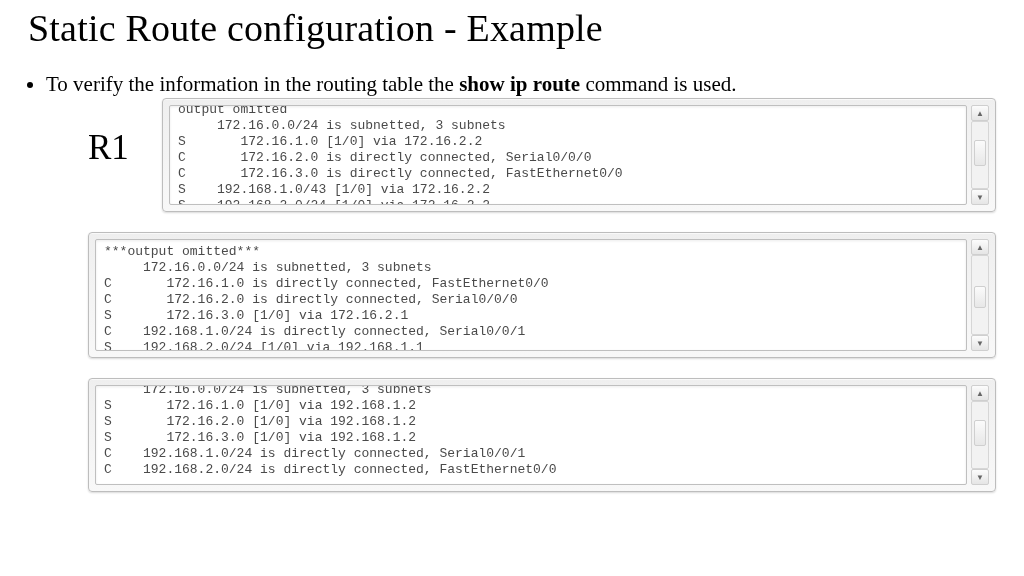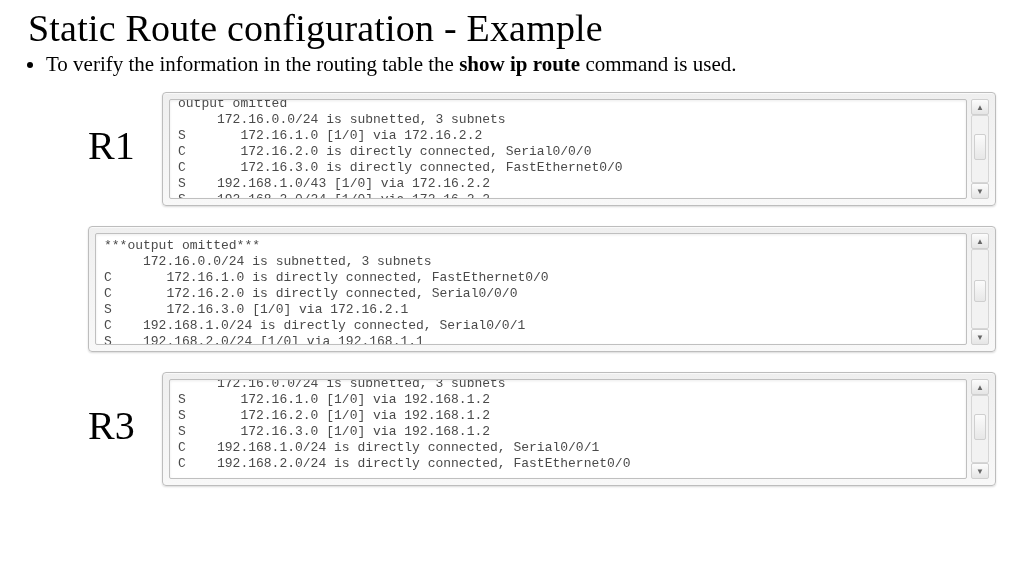--- a/index.html
+++ b/index.html
@@ -1,24 +1,24 @@
 <!DOCTYPE html>
 <html><head>
 <meta charset="utf-8">
 <style>
   * { box-sizing: border-box; margin: 0; padding: 0; }
   html, body { width: 1024px; height: 576px; background: #fff; font-family: Georgia, "Times New Roman", serif; color: #000; }
   .slide { padding: 6px 28px 10px 28px; }
-  .title { font-size: 38px; font-weight: 400; letter-spacing: 0.2px; margin-bottom: 0; }
-  .bullets { padding-left: 18px; margin-bottom: 14px; }
+  .title { font-size: 38px; font-weight: 400; letter-spacing: 0.2px; margin-bottom: 20px; }
+  .bullets { padding-left: 18px; }
   .bullets li { font-size: 21px; line-height: 1.35; font-family: Georgia, serif; }
   .bullets li .bold { font-weight: 700; }
   .rows { padding-left: 60px; }
   .row { display: flex; align-items: flex-start; gap: 28px; margin-bottom: 20px; }
-  .row-label { font-size: 40px; font-weight: 400; width: 46px; text-align: left; padding-top: 30px; flex: 0 0 auto; }
+  .row-label { font-size: 35px; font-weight: 400; width: 46px; text-align: left; padding-top: 30px; flex: 0 0 auto; }
   .panel { flex: 1 1 auto; border: 1px solid #bdbdbd; border-radius: 4px; background: linear-gradient(#efefef,#f8f8f8); padding: 6px; box-shadow: 0 1px 2px rgba(0,0,0,0.15), inset 0 1px 0 rgba(255,255,255,0.6); position: relative; display: flex; }
   .panel-inner { flex: 1 1 auto; background: #fff; border: 1px solid #bfbfbf; border-radius: 2px; padding: 4px 8px; font-family: "Courier New", monospace; font-size: 13px; line-height: 1.22; white-space: pre; overflow: hidden; color: #4a4a4a; box-shadow: inset 0 1px 3px rgba(0,0,0,0.08); height: 100px; }
   .scrollbar { flex: 0 0 18px; margin-left: 4px; position: relative; }
   .sb-track { position: absolute; left: 0; right: 0; top: 16px; bottom: 16px; background: #f2f2f2; border: 1px solid #d6d6d6; border-radius: 2px; }
   .sb-btn { position: absolute; left: 0; right: 0; height: 16px; background: linear-gradient(#fcfcfc,#e5e5e5); border: 1px solid #cfcfcf; border-radius: 2px; display: flex; align-items: center; justify-content: center; font-size: 8px; color: #666; }
   .sb-up { top: 0; }
   .sb-down { bottom: 0; }
   .sb-thumb { position: absolute; left: 2px; right: 2px; background: linear-gradient(#fbfbfb,#e7e7e7); border: 1px solid #cfcfcf; border-radius: 2px; }
   .cut-top .panel-inner > .pre-text { margin-top: -8px; }
 </style>
@@ -75,21 +75,20 @@
               <div class="sb-thumb" style="top:30px; height:22px;"></div>
             </div>
           <div class="sb-btn sb-down">
               <span>▼</span>
             </div>
         </div>
       </div>
     </div>
 
     <div class="row">
-      <div class="row-label">R3</div>
       <div class="panel cut-top">
         <div class="panel-inner"><div class="pre-text">     172.16.0.0/24 is subnetted, 3 subnets
 S       172.16.1.0 [1/0] via 192.168.1.2
 S       172.16.2.0 [1/0] via 192.168.1.2
 S       172.16.3.0 [1/0] via 192.168.1.2
 C    192.168.1.0/24 is directly connected, Serial0/0/1
 C    192.168.2.0/24 is directly connected, FastEthernet0/0</div></div>
         <div class="scrollbar">
           <div class="sb-btn sb-up">
               <span>▲</span>

